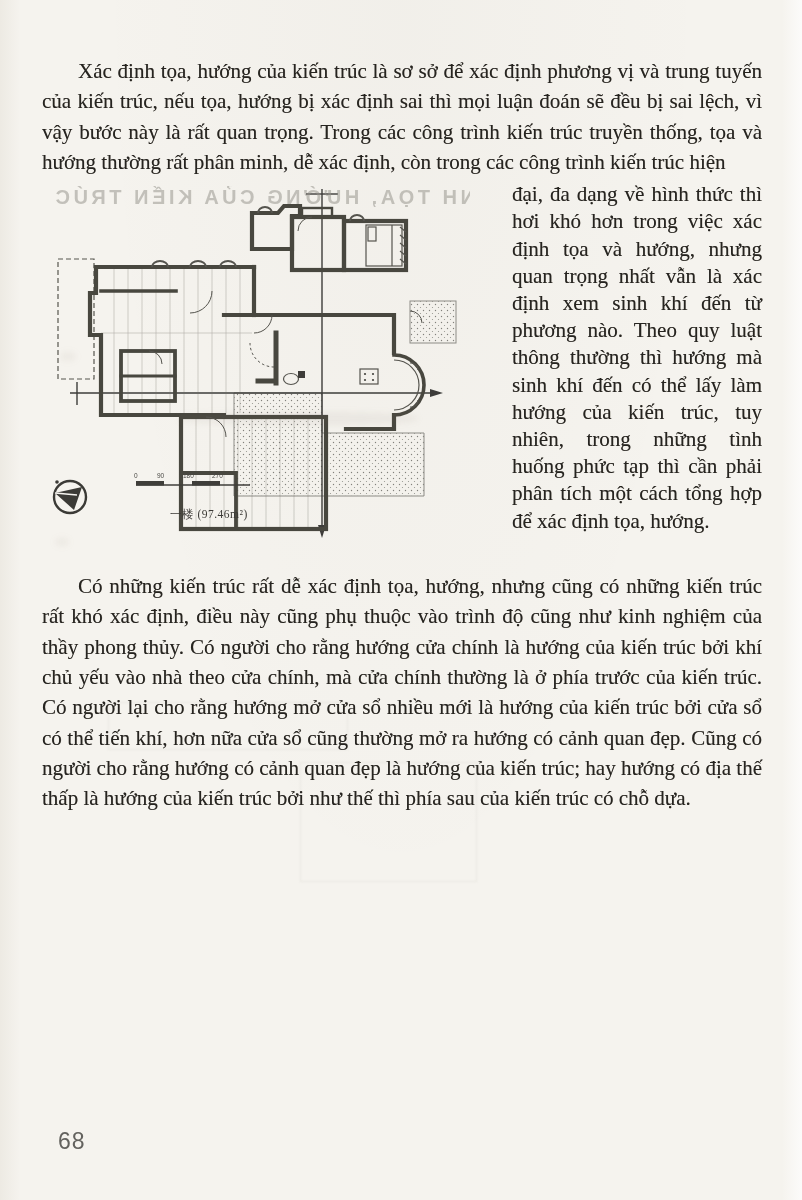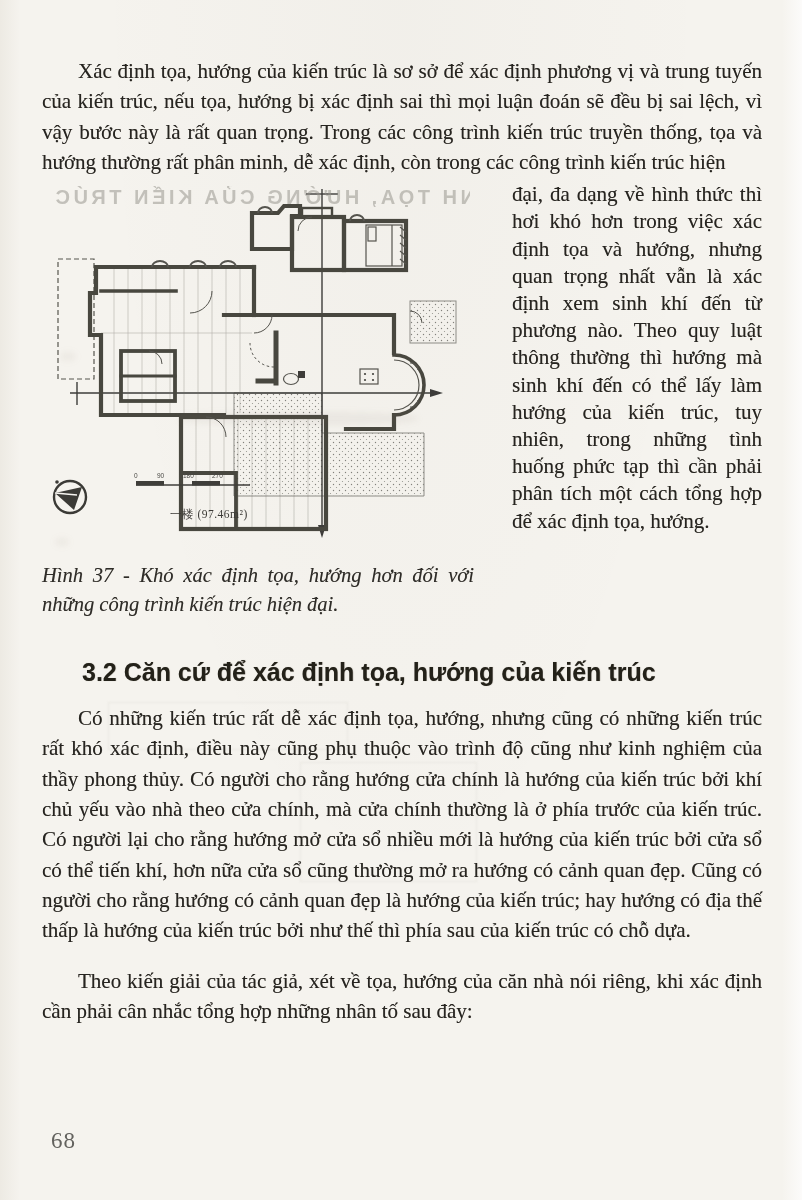--- a/index.html
+++ b/index.html
@@ -32,22 +32,22 @@
   }
   .heading{
     margin:38px 40px 0 82px;
     font-family:"Liberation Sans","DejaVu Sans",sans-serif;
     font-weight:bold;font-size:25px;line-height:1.2;color:#232119;
     text-shadow:0.3px 0.3px 0.7px rgba(60,52,40,.45);
   }
   .p2{margin-top:16px;}
   .p3{margin-top:20px;}
   .pagenum{
-    position:absolute;left:51px;top:1128px;
-    font-family:Liberation Serif, serif;
+    position:absolute;left:58px;top:1128px;
+    font-family:Liberation Sans, sans-serif;
     font-size:23px;color:#63625e;letter-spacing:1px;
   }
   .bleed-header{
     position:absolute;top:186px;left:52px;width:418px;height:30px;
     overflow:hidden;pointer-events:none;
   }
   .bleed-header span{
     position:absolute;left:0;top:0;display:inline-block;white-space:nowrap;
     transform:scaleX(-1);
     font-family:"Liberation Sans","DejaVu Sans",sans-serif;
@@ -164,26 +164,23 @@
           <rect x="148" y="298" width="28" height="4.5" fill="#3f3e3a"></rect>
           <text x="90" y="295" font-size="6.5" fill="#4a4945">0</text>
           <text x="113" y="295" font-size="6.5" fill="#4a4945">90</text>
           <text x="139" y="295" font-size="6.5" fill="#4a4945">180</text>
           <text x="168" y="295" font-size="6.5" fill="#4a4945">270</text>
         </g>
 
         <text x="126" y="335" font-size="11.5" fill="#3a3935" letter-spacing="0.5" font-family="Liberation Serif, DejaVu Serif, serif">一楼 (97.46m²)</text>
       </svg>
 
-      <p class="caption">Hình 37 - Khó xác định tọa, hướng hơn đối với những công trình kiến trúc hiện đại.</p>
     </div>
 
     <div class="wrap-col">đại, đa dạng về hình thức thì hơi khó hơn trong việc xác định tọa và hướng, nhưng quan trọng nhất vẫn là xác định xem sinh khí đến từ phương nào. Theo quy luật thông thường thì hướng mà sinh khí đến có thể lấy làm hướng của kiến trúc, tuy nhiên, trong những tình huống phức tạp thì cần phải phân tích một cách tổng hợp để xác định tọa, hướng.</div>
   </div>
 
-  <h2 class="heading">3.2 Căn cứ để xác định tọa, hướng của kiến trúc</h2>
 
   <p class="body p2">Có những kiến trúc rất dễ xác định tọa, hướng, nhưng cũng có những kiến trúc rất khó xác định, điều này cũng phụ thuộc vào trình độ cũng như kinh nghiệm của thầy phong thủy. Có người cho rằng hướng cửa chính là hướng của kiến trúc bởi khí chủ yếu vào nhà theo cửa chính, mà cửa chính thường là ở phía trước của kiến trúc. Có người lại cho rằng hướng mở cửa sổ nhiều mới là hướng của kiến trúc bởi cửa sổ có thể tiến khí, hơn nữa cửa sổ cũng thường mở ra hướng có cảnh quan đẹp. Cũng có người cho rằng hướng có cảnh quan đẹp là hướng của kiến trúc; hay hướng có địa thế thấp là hướng của kiến trúc bởi như thế thì phía sau của kiến trúc có chỗ dựa.</p>
 
-  <p class="body p3">Theo kiến giải của tác giả, xét về tọa, hướng của căn nhà nói riêng, khi xác định cần phải cân nhắc tổng hợp những nhân tố sau đây:</p>
 
   <div class="pagenum">68</div>
 </div>
 
 </body></html>

